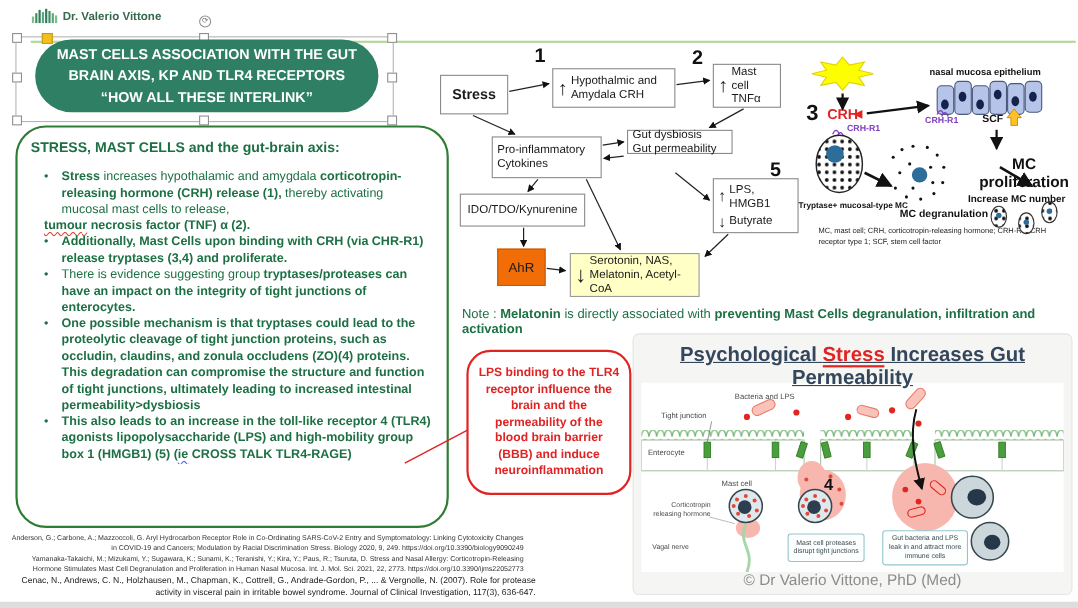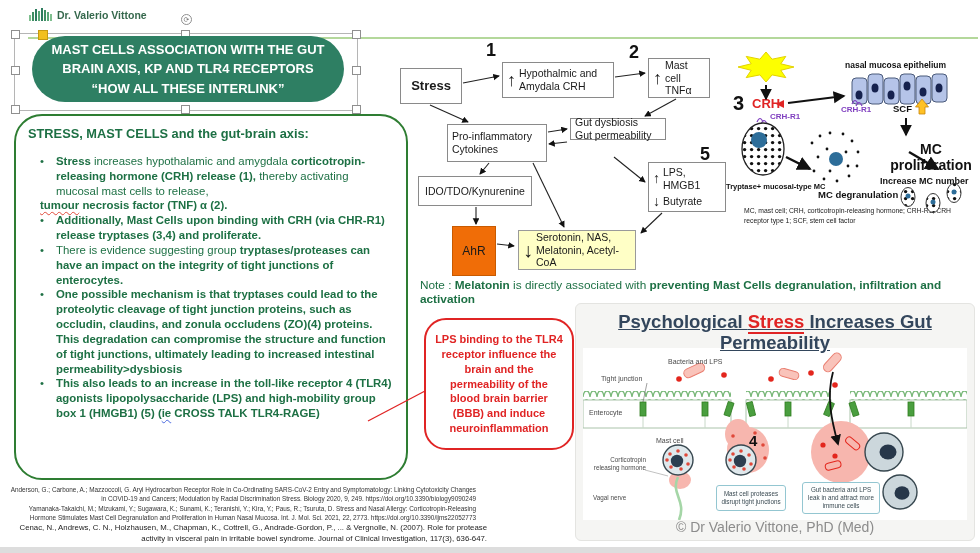--- a/index.html
+++ b/index.html
@@ -187,21 +187,21 @@
       <span>LPS, HMGB1</span>
     </span>
     <span style="display:flex;align-items:center;">
       <span class="varrow" style="font-size:14px;">↓</span>
       <span>Butyrate</span>
     </span>
   </div>
 
   <div class="fbox" style="left:418px;top:176px;width:114px;height:30px;justify-content:center;">IDO/TDO/Kynurenine</div>
 
-  <div class="fbox" style="left:452px;top:226px;width:44px;height:50px;background:#f06d07;border:1px solid #c85a00;font-size:12px;justify-content:center;">AhR</div>
+  <div class="fbox" style="left:452px;top:226px;width:44px;height:34px;background:#f06d07;border:1px solid #c85a00;font-size:12px;justify-content:center;">AhR</div>
 
   <div class="fbox" style="left:518px;top:230px;width:118px;height:40px;background:#ffffc6;border:1px solid #9a9a9a;">
     <span class="varrow" style="font-size:20px;">↓</span>
     <span>Serotonin, NAS,
 Melatonin, Acetyl-CoA</span>
   </div>
 
   <div class="rlab" id="rd-stress">Stress</div>
   <div class="rlab" id="rd-n3">3</div>
   <div class="rlab" id="rd-crh">CRH</div>

